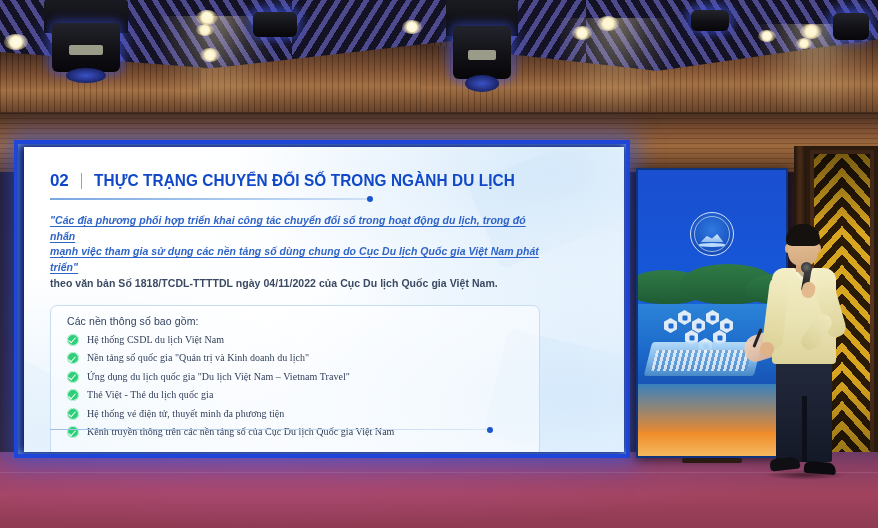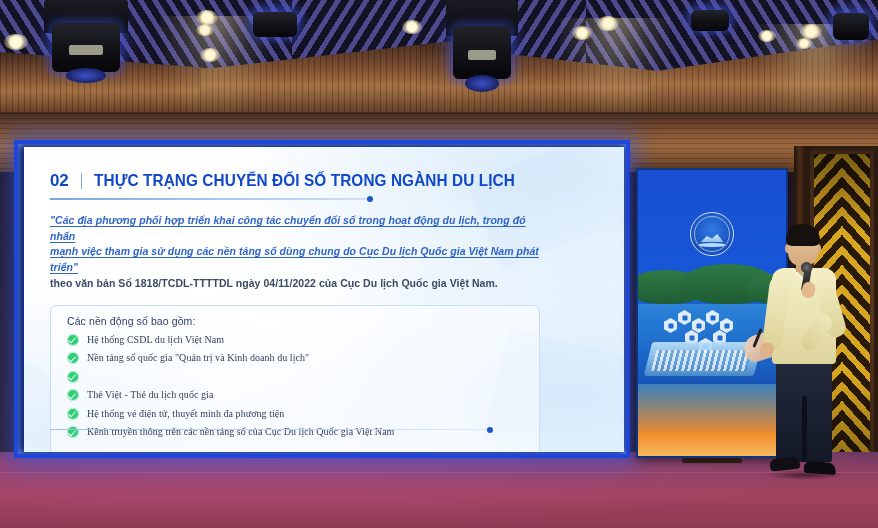--- a/index.html
+++ b/index.html
@@ -503,32 +503,33 @@
           <span class="dot"></span>
         </div>
 
         <div class="quote">
           <span class="q-line">"Các địa phương phối hợp triển khai công tác chuyển đổi số trong hoạt động du lịch, trong đó nhấn</span>
           <span class="q-line">mạnh việc tham gia sử dụng các nền tảng số dùng chung do Cục Du lịch Quốc gia Việt Nam phát triển"</span>
           <span class="q-plain">theo văn bản Số 1818/TCDL-TTTTDL ngày 04/11/2022 của Cục Du lịch Quốc gia Việt Nam.</span>
         </div>
 
         <div class="card">
-          <div class="card-head">Các nền động số bao gồm:</div>
+          <div class="card-head">Các nền thông số bao gồm:</div>
           <ul class="bullets">
             <li class="bullet">
               <span class="chk"></span>
               <span>Hệ thống CSDL du lịch Việt Nam</span>
             </li>
             <li class="bullet">
               <span class="chk"></span>
               <span>Nền tảng số quốc gia "Quản trị và Kinh doanh du lịch"</span>
             </li>
             <li class="bullet">
               <span class="chk"></span>
+              <span>Ứng dụng du lịch quốc gia "Du lịch Việt Nam – Vietnam Travel"</span>
             </li>
             <li class="bullet">
               <span class="chk"></span>
               <span>Thẻ Việt - Thẻ du lịch quốc gia</span>
             </li>
             <li class="bullet">
               <span class="chk"></span>
               <span>Hệ thống vé điện tử, thuyết minh đa phương tiện</span>
             </li>
             <li class="bullet">

